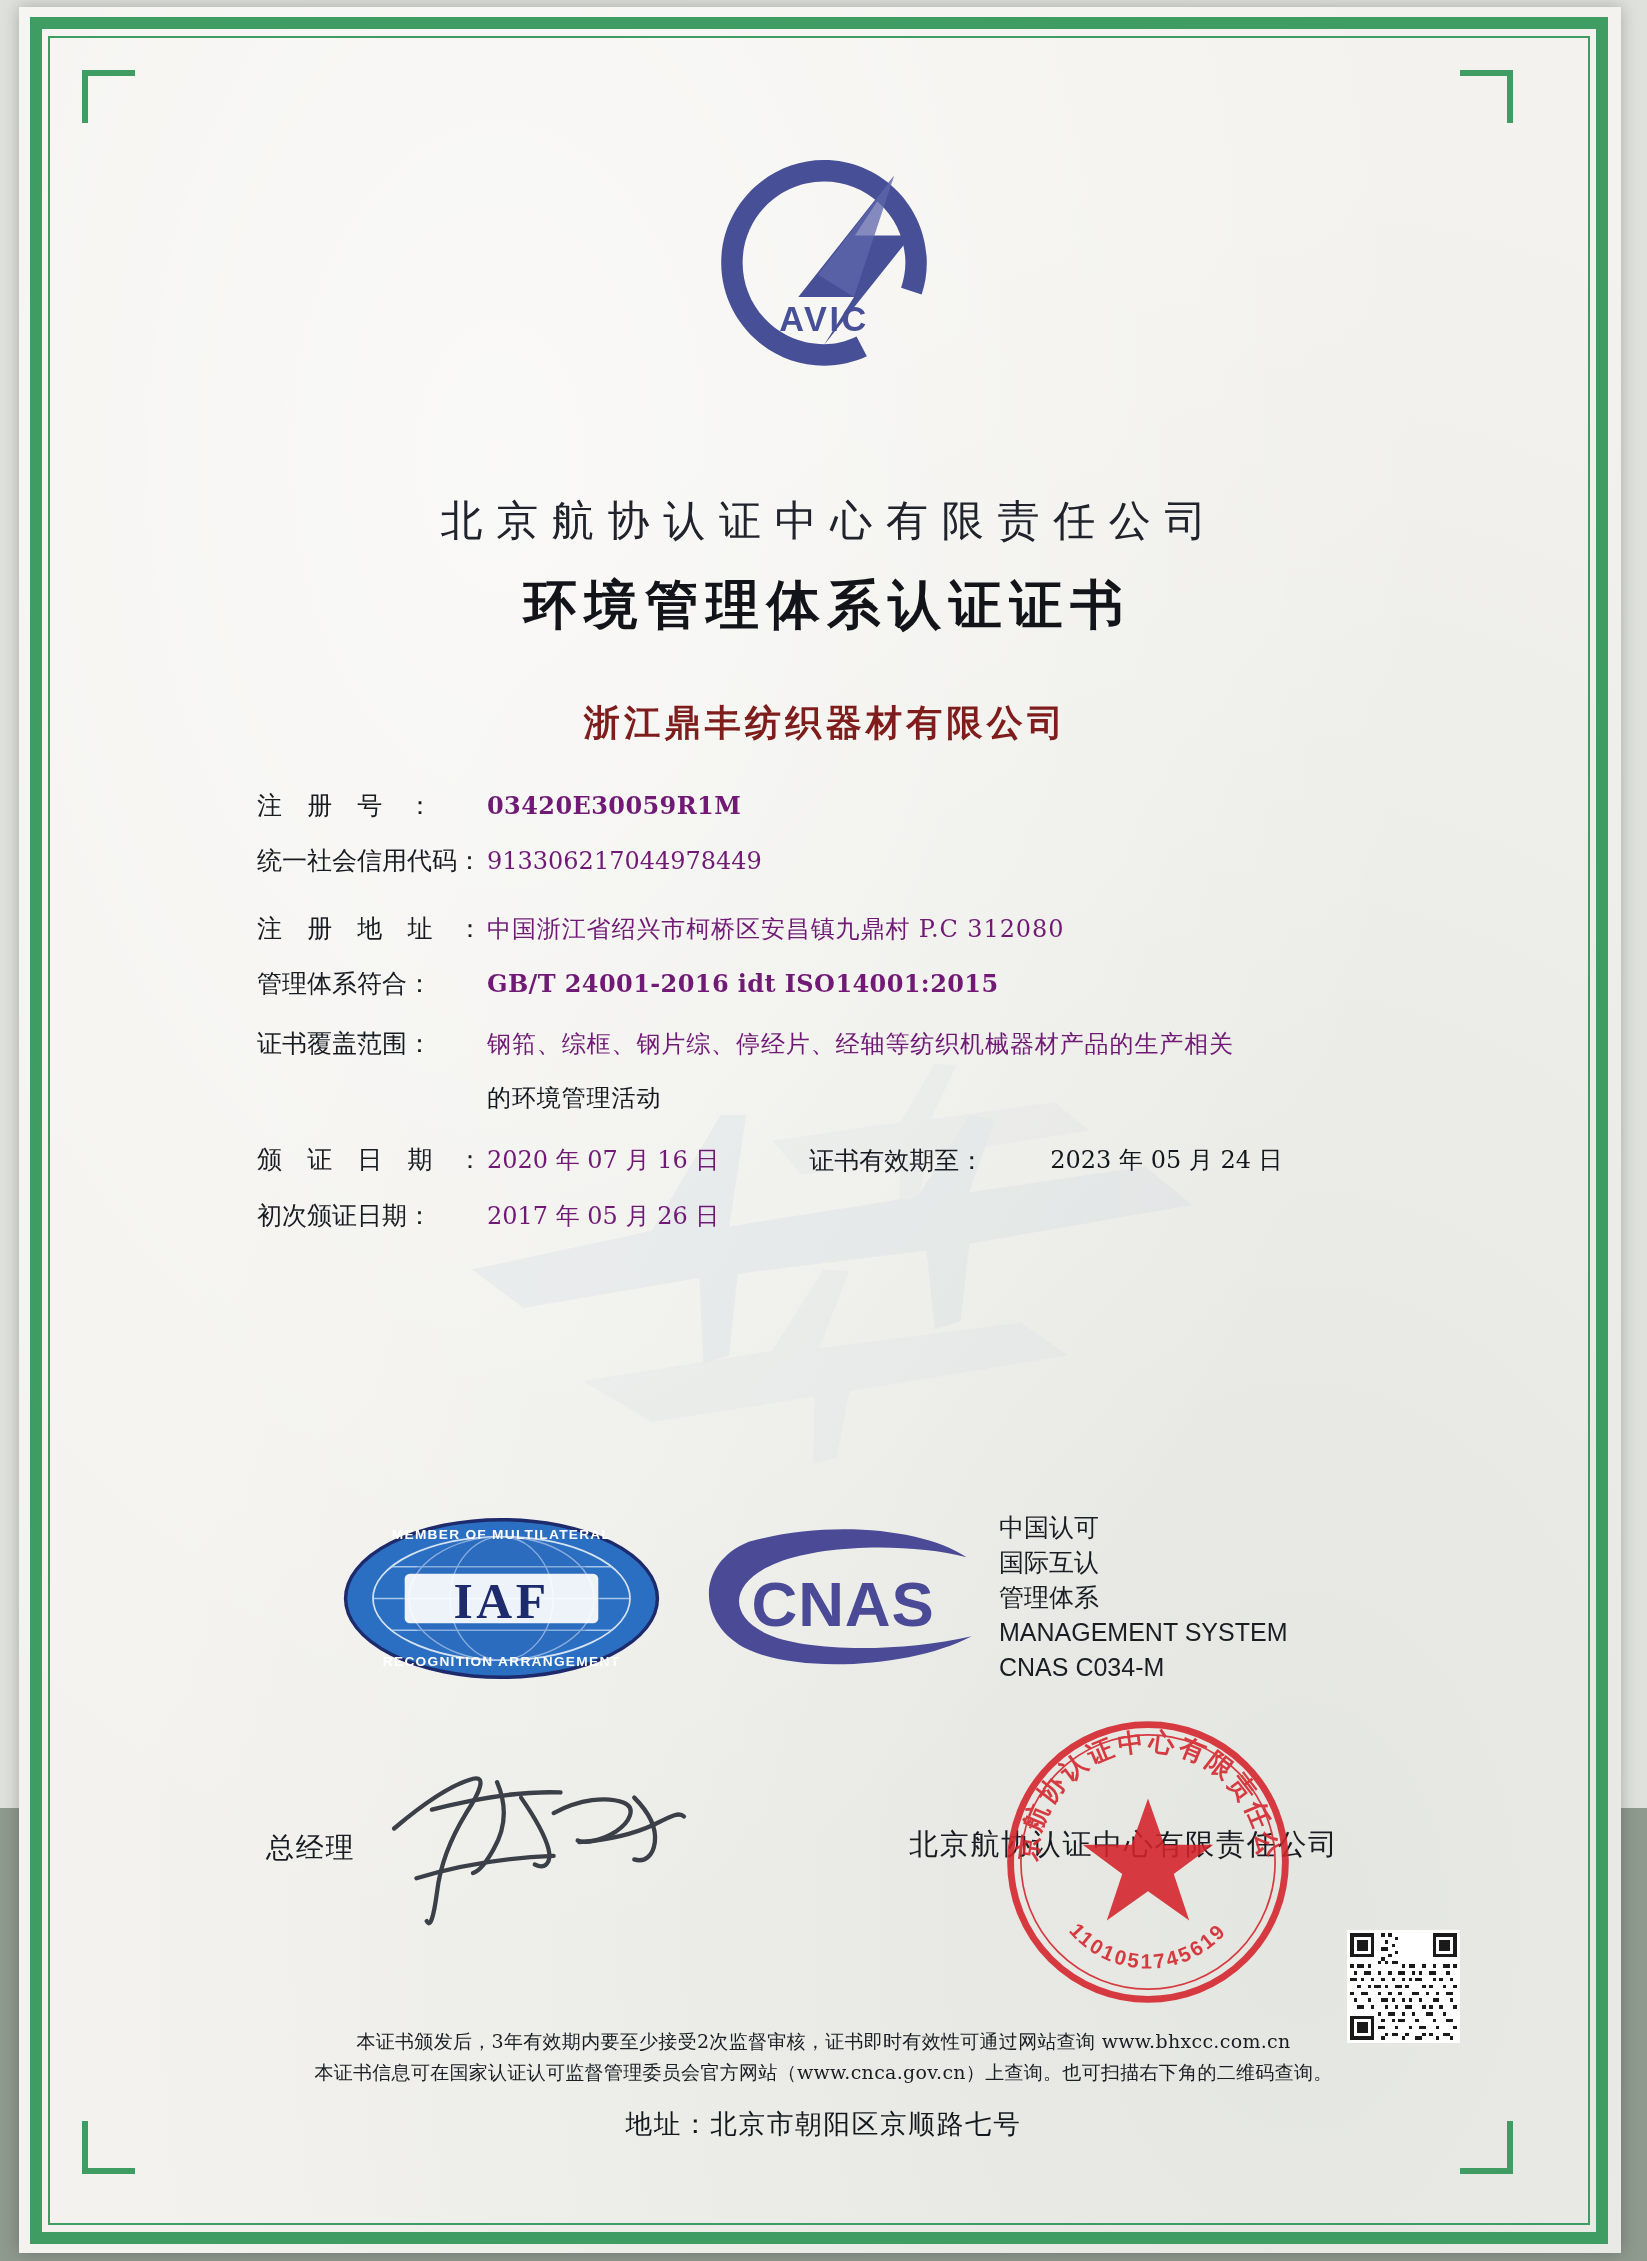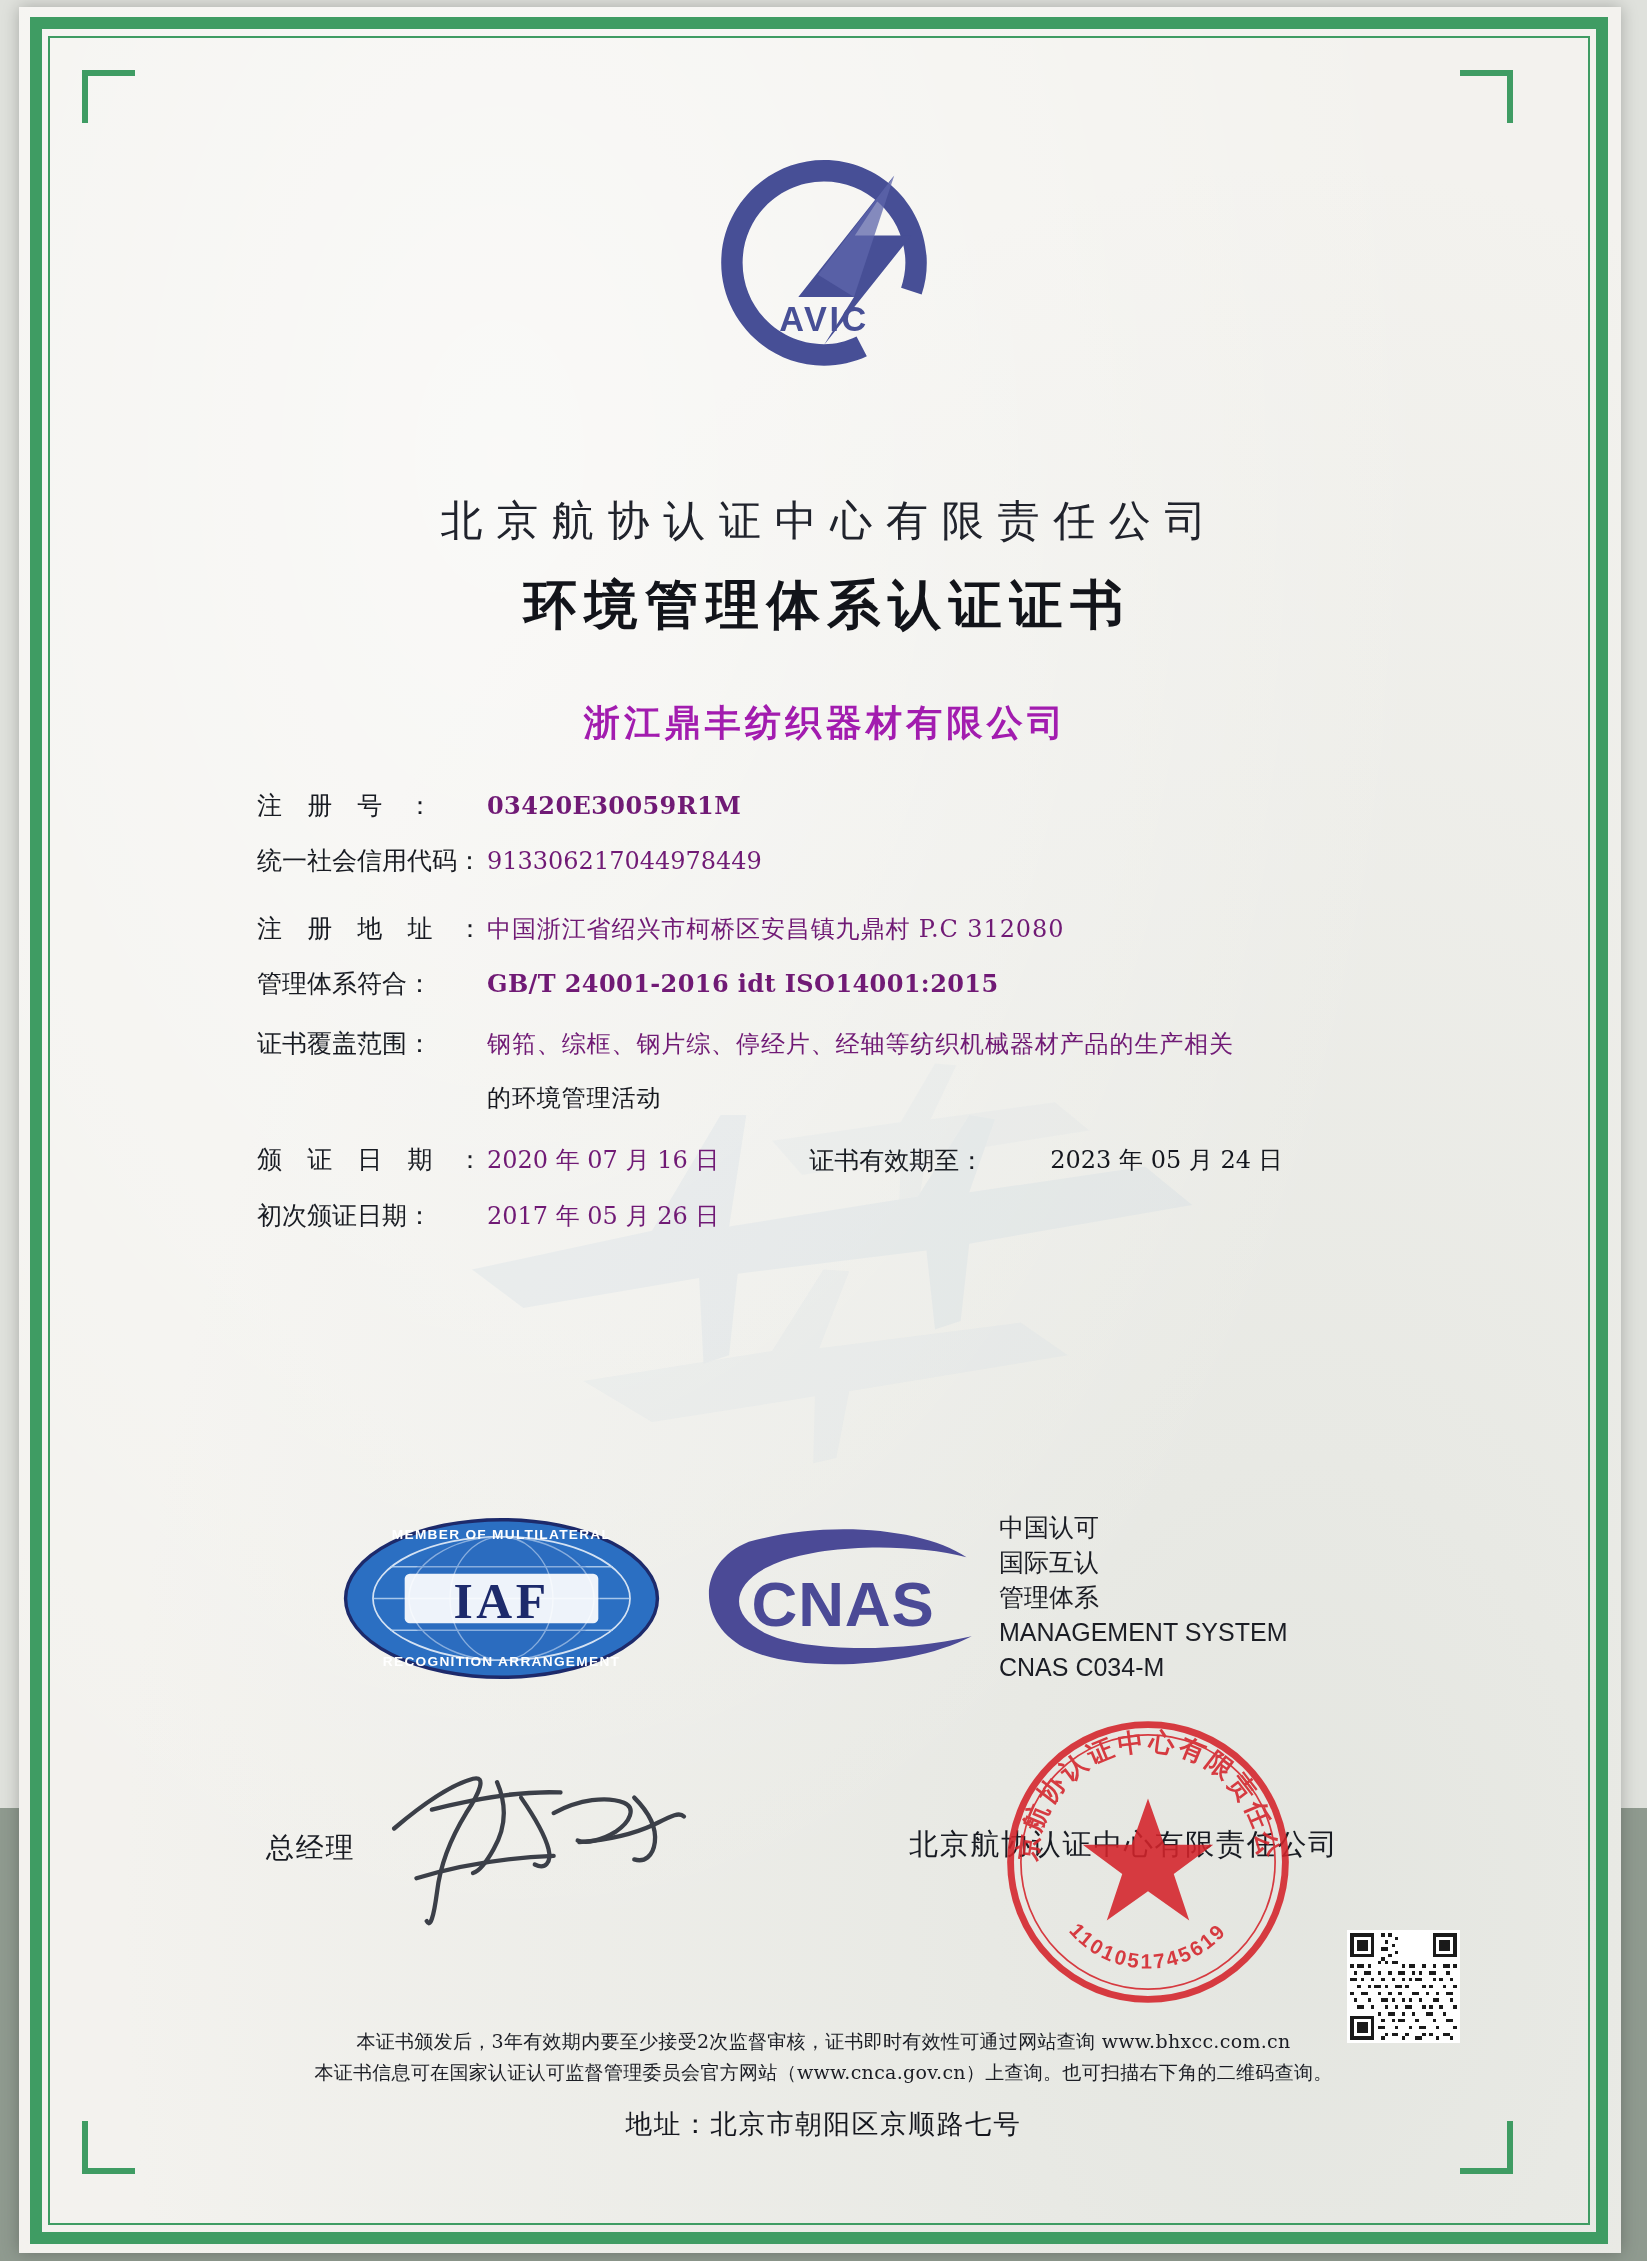--- a/index.html
+++ b/index.html
@@ -122,21 +122,21 @@
   .company {
     position: absolute;
     top: 699px;
     left: 0;
     width: 100%;
     text-align: center;
     font-family: Liberation Mono, monospace;
     font-size: 36px;
     font-weight: bold;
     letter-spacing: 4.3px;
-    color: #a21caf;
+    color: #7f1d1d;
     text-indent: 4.3px;
   }
 
   
   .fields {
     position: absolute;
     left: 257px;
     top: 781px;
     width: 1149px;
   }

